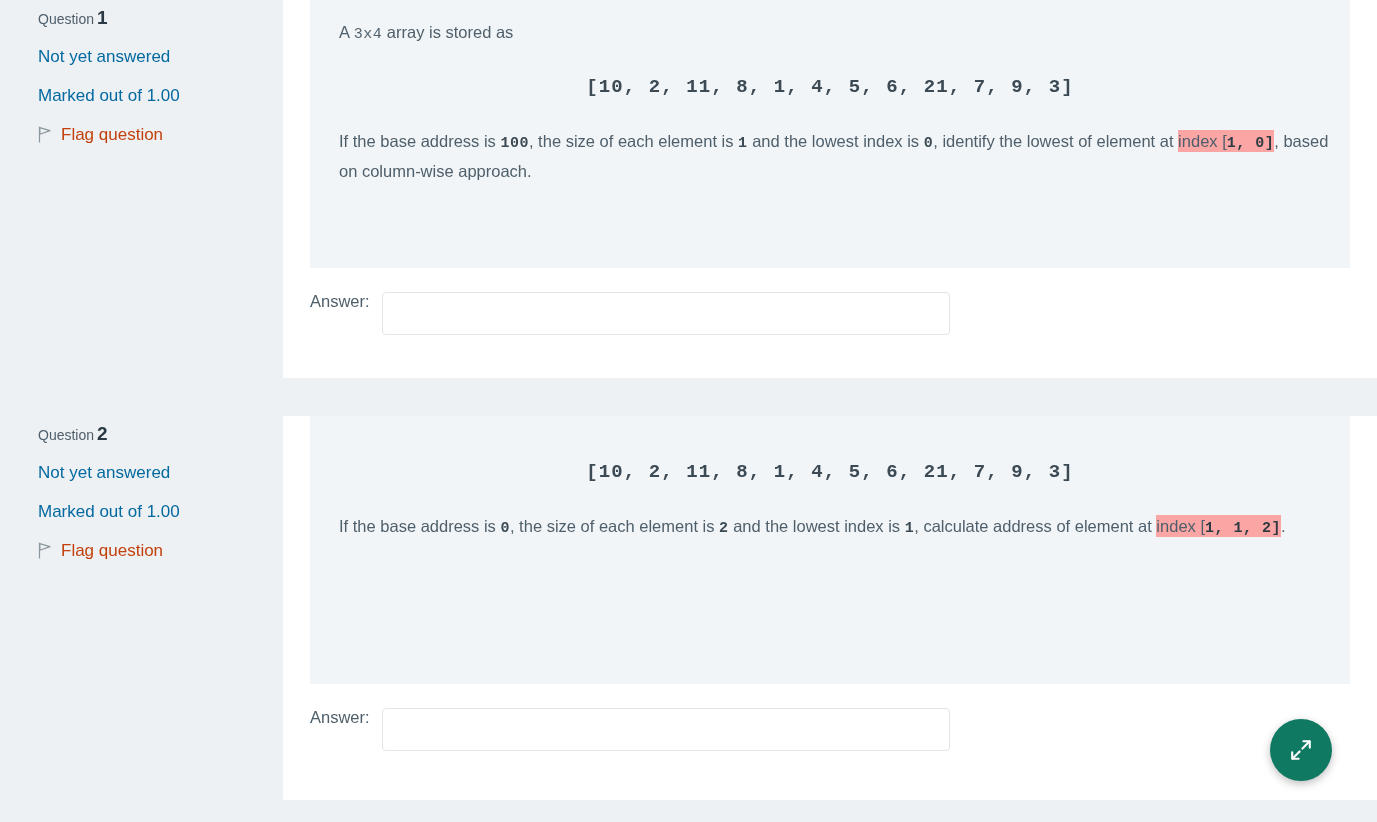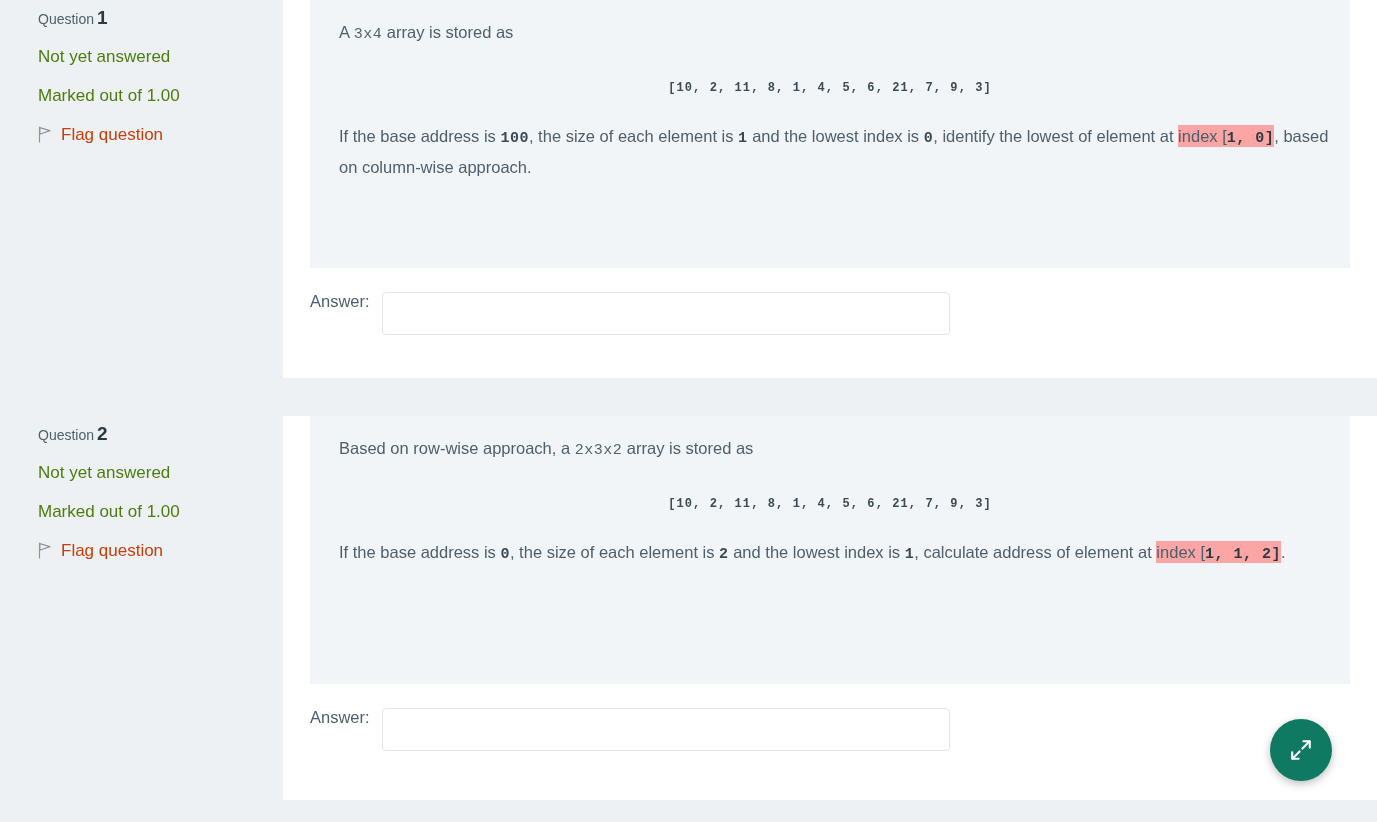--- a/index.html
+++ b/index.html
@@ -30,21 +30,21 @@
   }
 
   .qinfo {
     width: 283px;
     flex: 0 0 283px;
     background: #eef1f3;
     padding: 8px 30px 0 38px;
   }
 
   .qinfo-line {
-    color: #4d7c0f;
+    color: #0369a1;
     font-size: 17px;
     line-height: 1;
     margin-bottom: 22px;
     white-space: nowrap;
   }
   .qinfo-line.qno {
     font-size: 14px;
     margin-bottom: 21px;
     color: #4e5f6b;
   }
@@ -94,21 +94,21 @@
     color: #54646f;
     letter-spacing: 0.5px;
   }
   .mono-b {
     font-family: "Liberation Mono", "DejaVu Sans Mono", monospace;
     font-size: 15px;
     color: #3b4a54;
     font-weight: bold;
     letter-spacing: 0.5px;
   }
-  .arr .mono-b { font-size: 12px; letter-spacing: 1.1px; text-align: right; }
+  .arr .mono-b { font-size: 19px; letter-spacing: 1.1px; text-align: right; }
 
   .hl {
     background: #fca5a5;
     color: #4e5f6b;
     padding: 2px 0;
   }
   .hl .mono-b { color: #2f3b43; }
 
   
   .answer-row {
@@ -211,23 +211,20 @@
             <path d="M1.5 1.2 V16" stroke="#8a979f" stroke-width="1.2" stroke-linecap="round"></path>
             <path d="M1.8 1.6 L12 4.6 L1.8 8.2 Z" stroke="#8a979f" stroke-width="1.2" stroke-linejoin="round" fill="none"></path>
           </svg>
         </span>
         <span>Flag question</span>
       </div>
     </div>
 
     <div class="qcard" style="min-height:384px;">
       <div class="qtext" style="min-height:268px;">
-        <p>
-          <span>Based on row-wise approach, a </span><code class="mono">2x3x2</code><span> array is stored as</span>
-        </p>
         <p class="arr">
           <code class="mono-b">[10, 2, 11, 8, 1, 4, 5, 6, 21, 7, 9, 3]</code>
         </p>
         <p>
           <span>If the base address is </span><code class="mono-b">0</code><span>, the size of each element is </span><code class="mono-b">2</code><span> and the lowest index is </span><code class="mono-b">1</code><span>, calculate address of element at </span><span class="hl"><span>index [</span><code class="mono-b">1,  1,  2]</code></span><span>.</span>
         </p>
       </div>
 
       <div class="answer-row">
         <span class="answer-label">Answer:</span>

